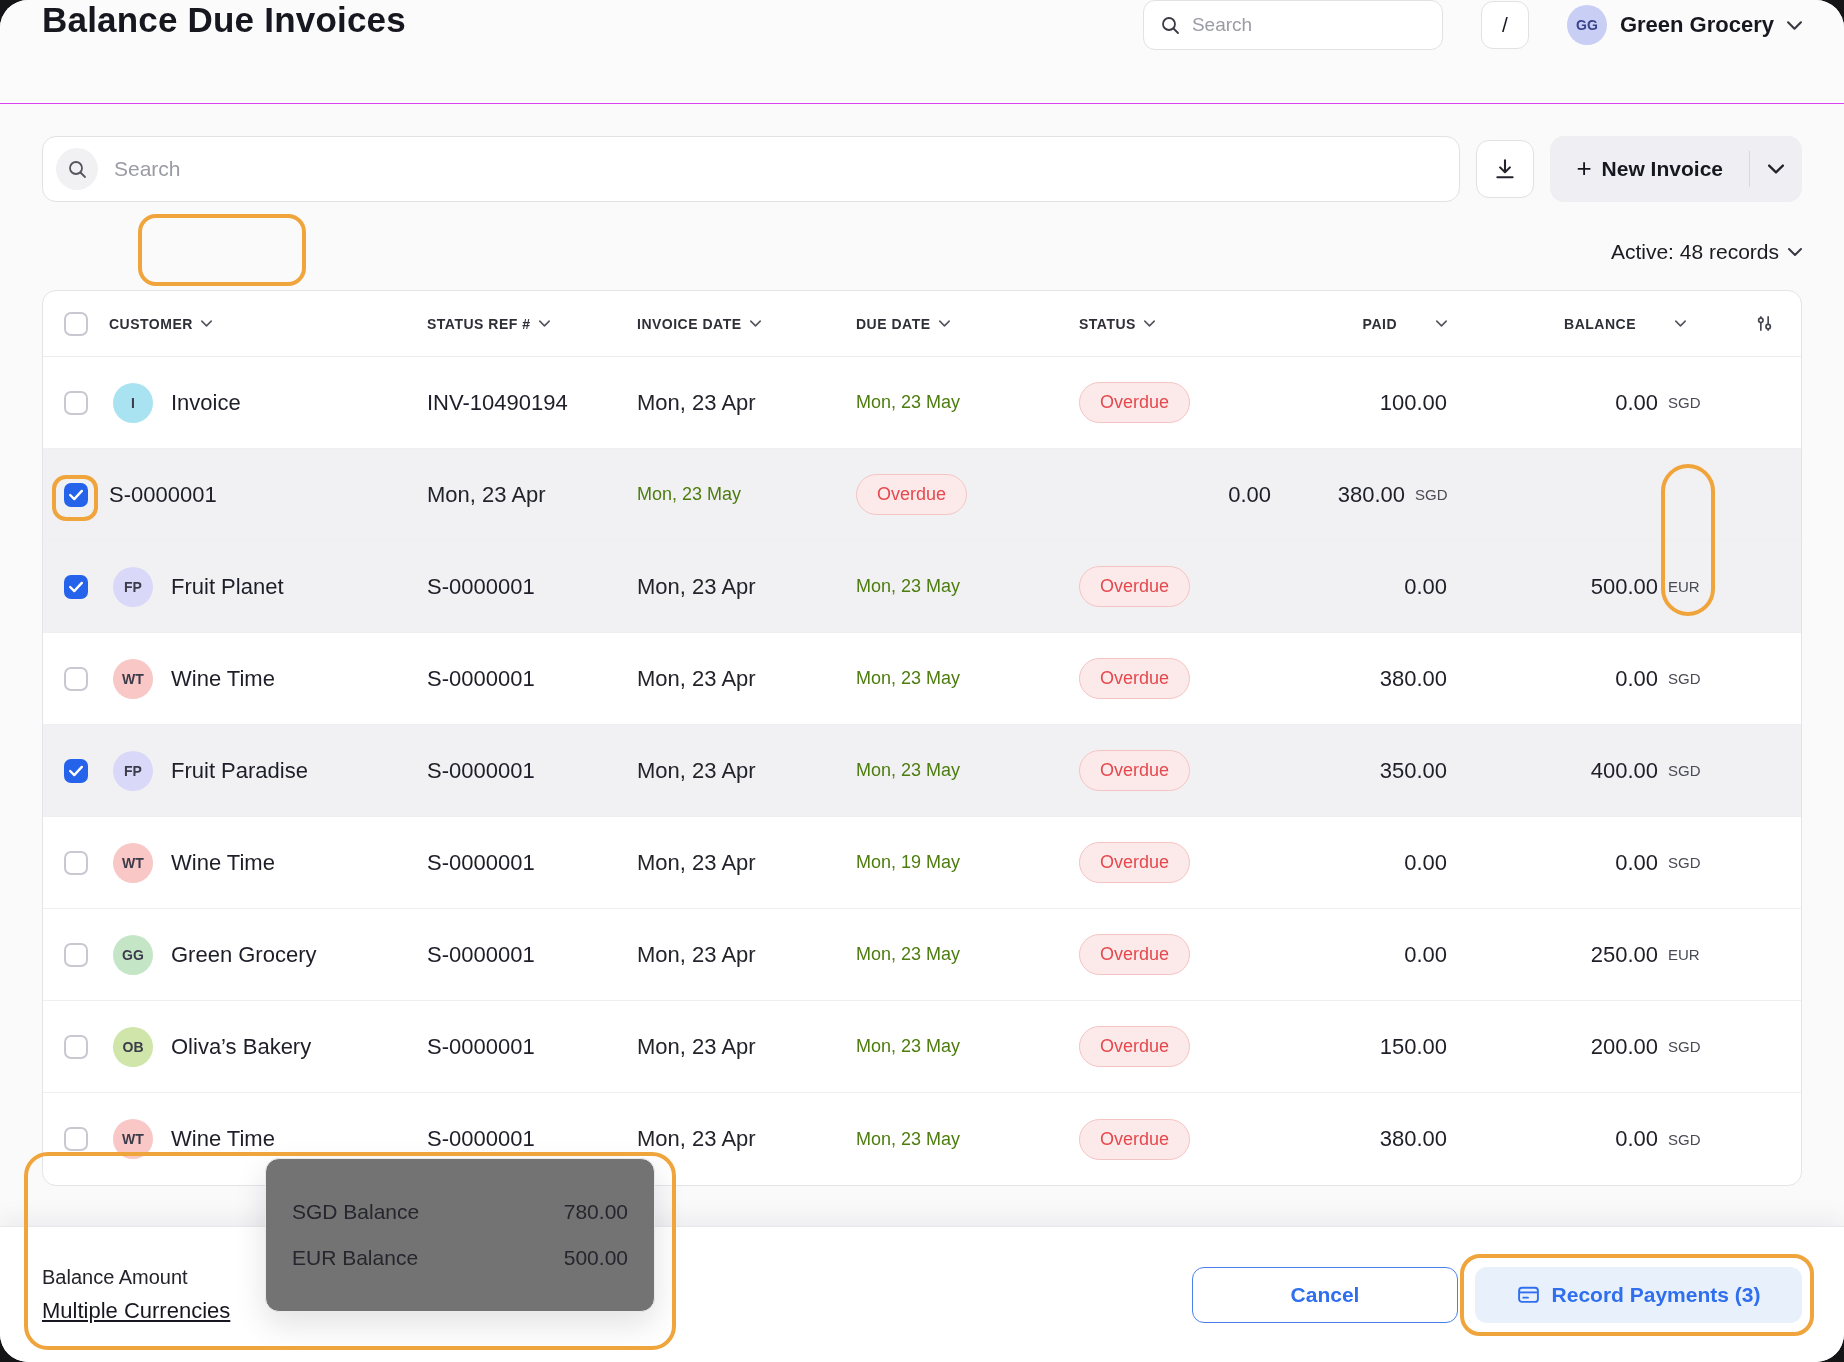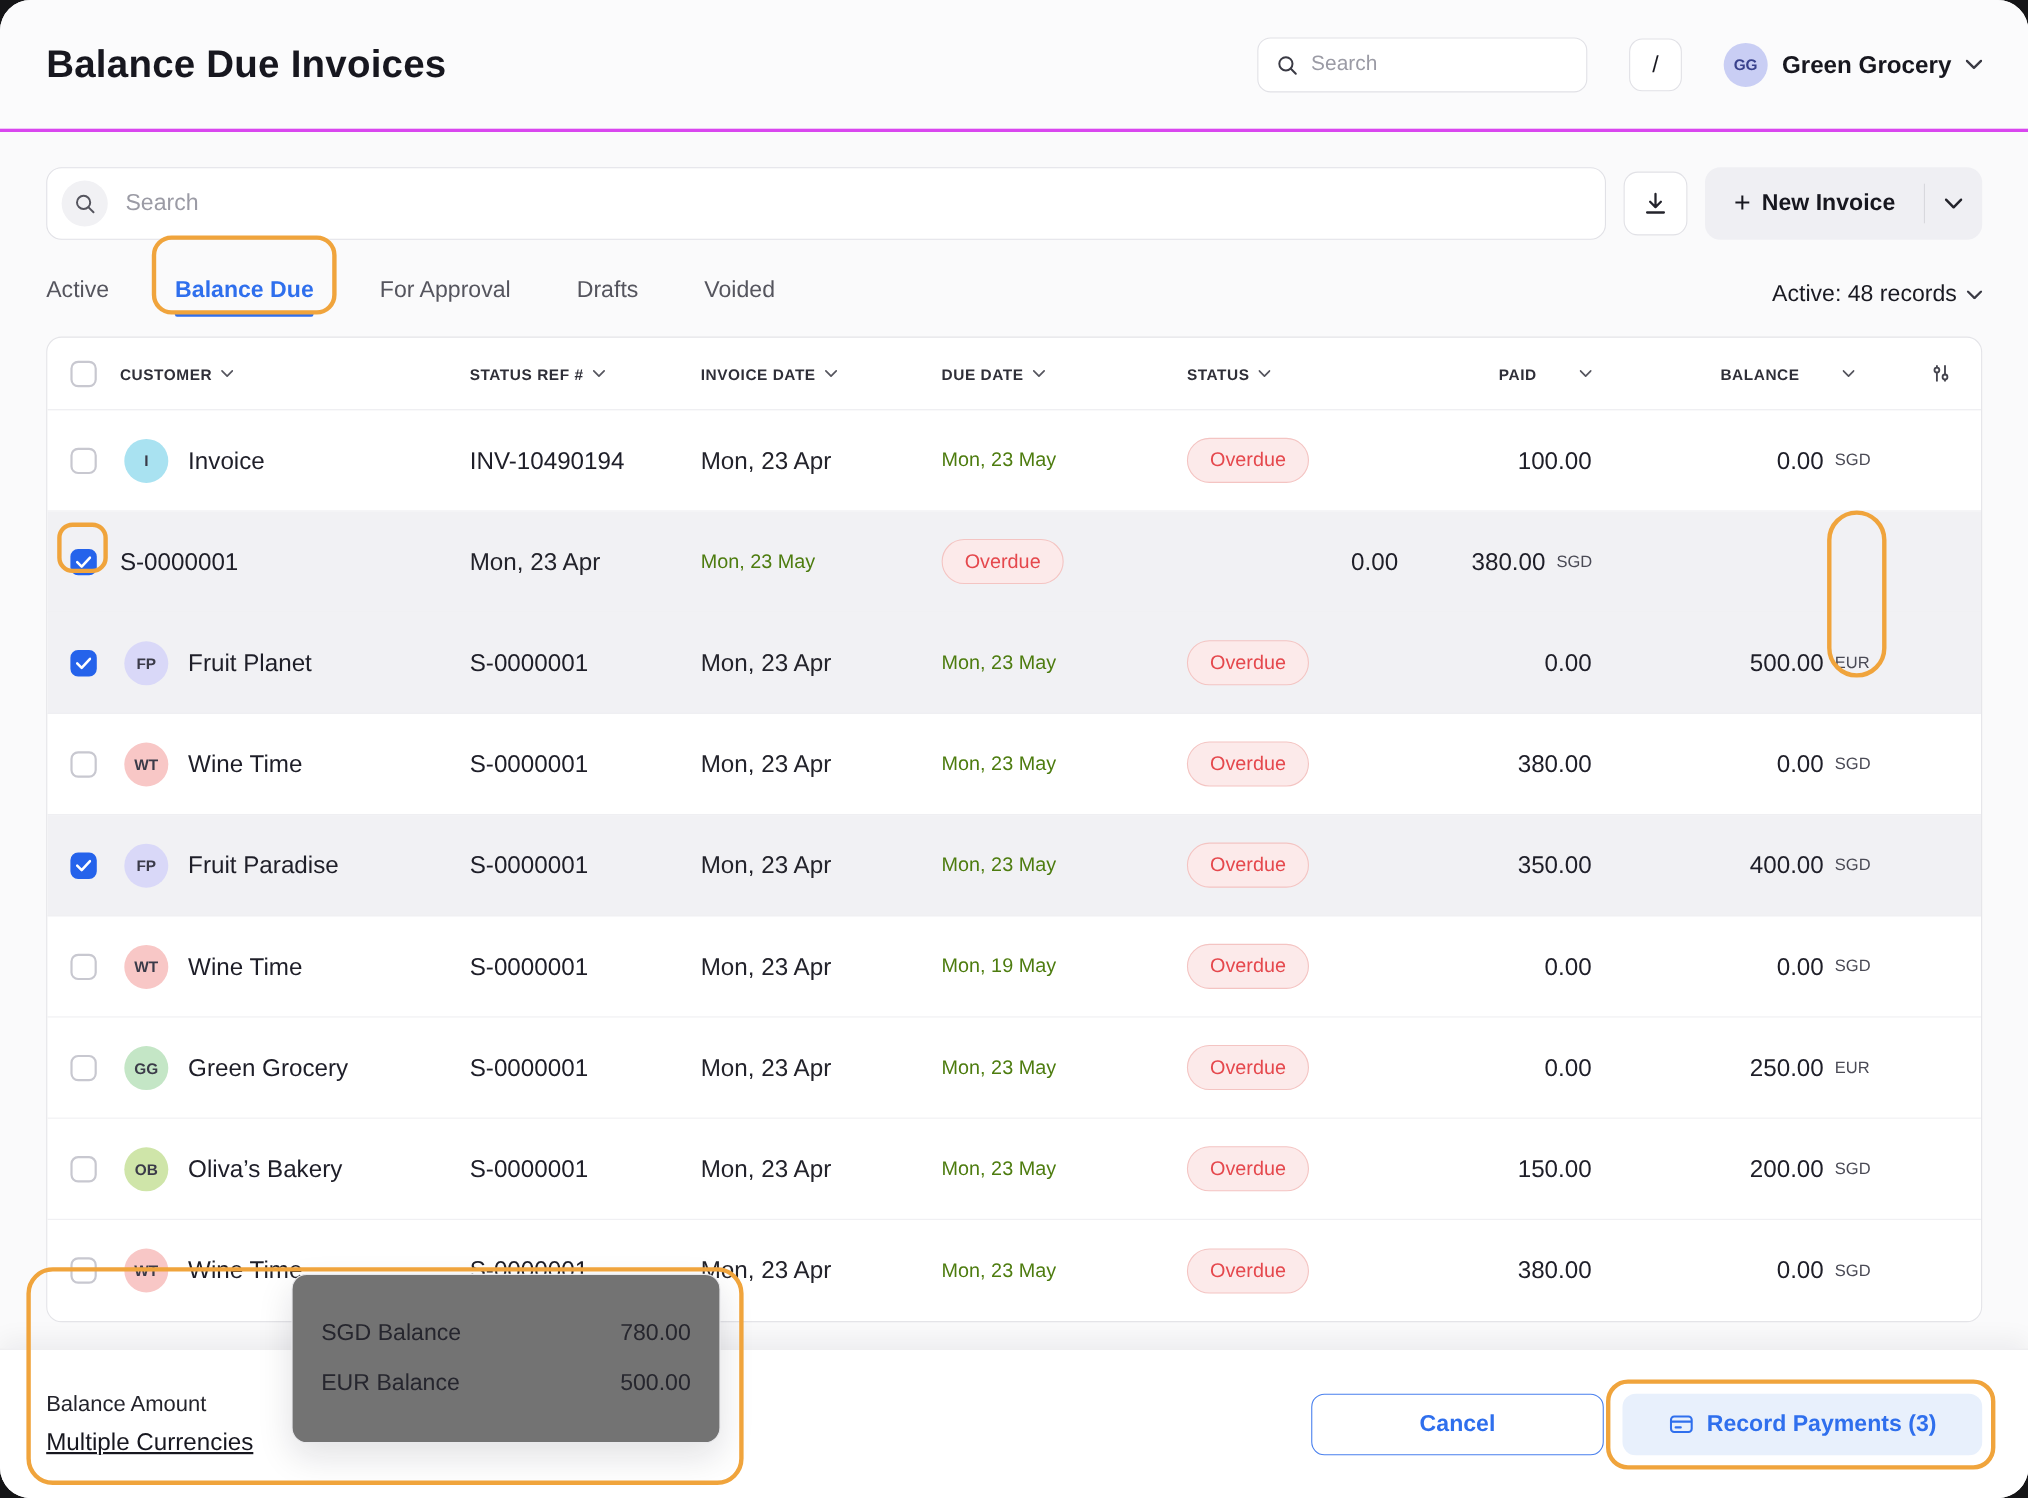--- a/index.html
+++ b/index.html
@@ -8,22 +8,22 @@
     width:1844px; height:1362px; position:relative; overflow:hidden;
     font-family:"Liberation Sans", sans-serif;
   }
   .screen {
     position:absolute; inset:0; background:#FAFAFB;
     border-radius:28px; overflow:hidden;
   }
 
   
   .topbar {
-    height:120px; display:flex; align-items:center; padding:0 42px;
-    border-bottom:3px solid #d946ef; background:#FBFBFC;
+    height:104px; display:flex; align-items:flex-start; padding:0 42px;
+    border-bottom:1px solid #d946ef; background:#FBFBFC;
   }
   .page-title { font-size:35px; font-weight:700; color:#17171F; letter-spacing:.2px; }
   .topbar-right { margin-left:auto; display:flex; align-items:center; gap:38px; }
   .mini-search {
     width:300px; height:50px; background:#fff; border:1px solid #E1E1E6;
     border-radius:12px; display:flex; align-items:center; gap:12px; padding:0 16px; color:#8E8E98;
   }
   .mini-search input { border:none; outline:none; background:transparent; font-size:19px; color:#33333C; width:100%; font-family:inherit; }
   .mini-search input::placeholder { color:#9B9BA5; }
   .slash-btn {
@@ -179,27 +179,20 @@
       <div class="ni-divider"></div>
       <div class="ni-chev">
         <svg viewBox="0 0 14 8" width="16" height="10">
             <path d="M1 1l6 6 6-6" fill="none" stroke="currentColor" stroke-width="2" stroke-linecap="round" stroke-linejoin="round"></path>
           </svg>
       </div>
     </div>
   </div>
 
   <div class="tabs-row">
-    <div class="tabs">
-      <div class="tab">Active</div>
-      <div class="tab active">Balance Due</div>
-      <div class="tab">For Approval</div>
-      <div class="tab">Drafts</div>
-      <div class="tab">Voided</div>
-    </div>
     <div class="records">
       <span>Active: 48 records</span>
       <svg class="chev" viewBox="0 0 14 8" width="14" height="8">
           <path d="M1 1l6 6 6-6" fill="none" stroke="currentColor" stroke-width="2" stroke-linecap="round" stroke-linejoin="round"></path>
         </svg>
     </div>
   </div>
 
   <div class="table">
     <div class="thead">

